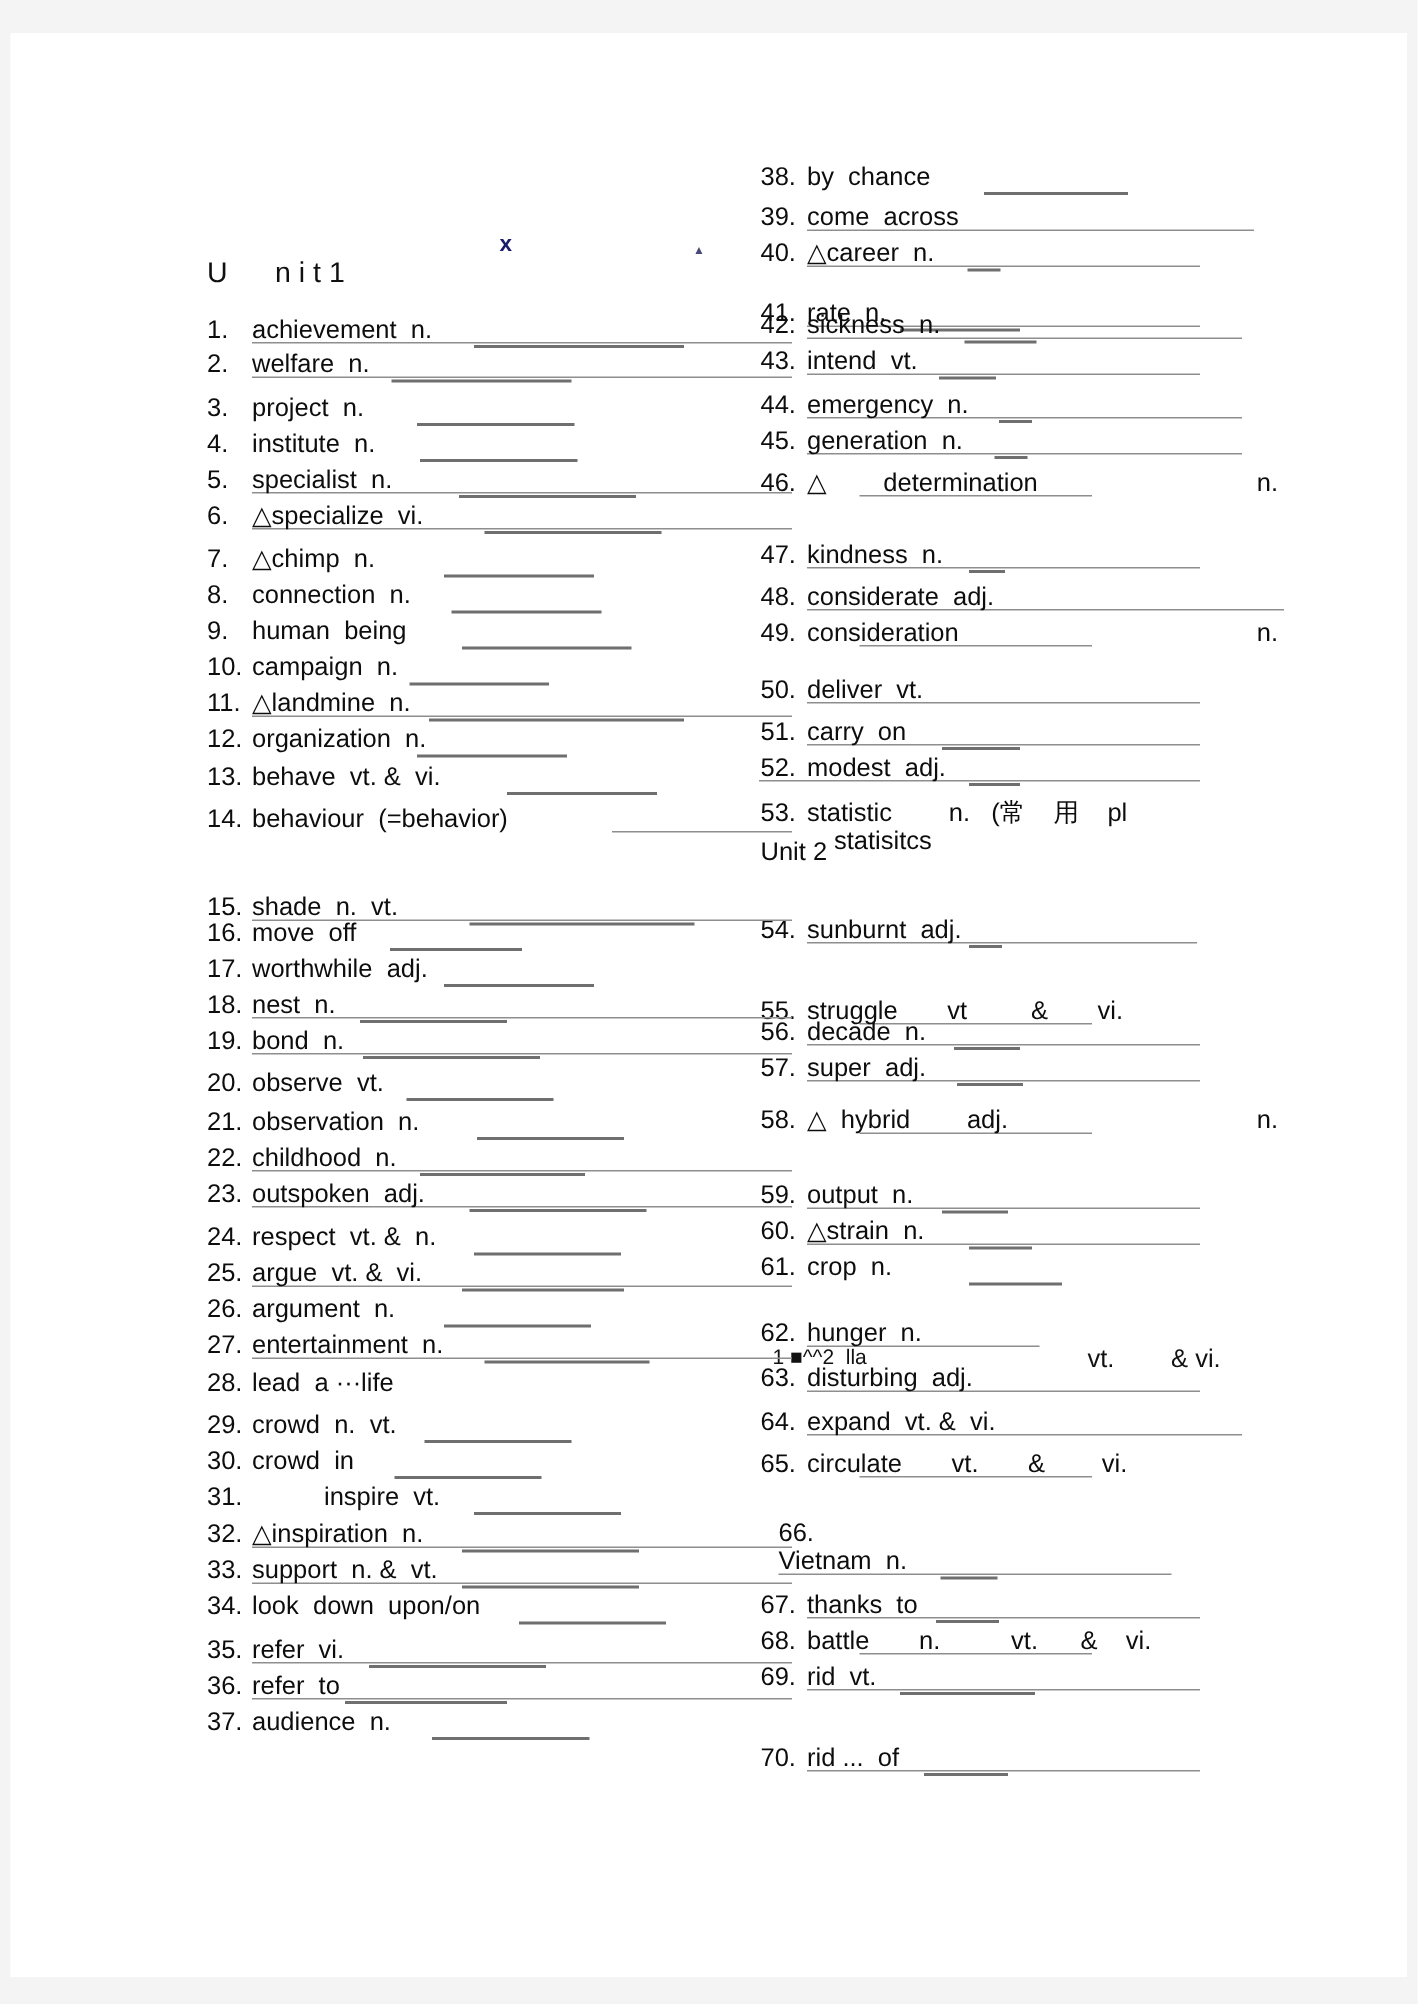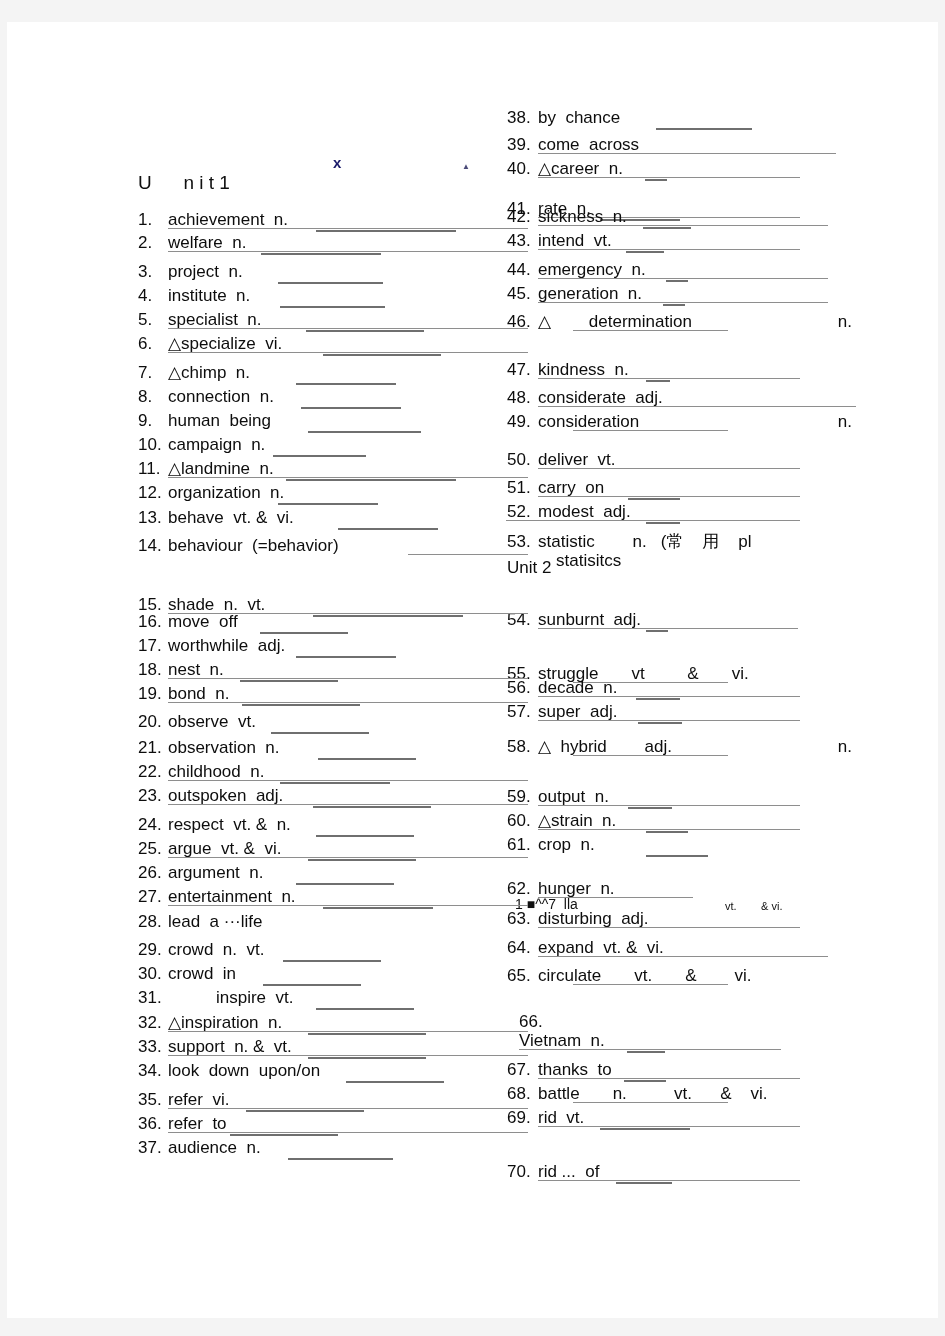--- a/index.html
+++ b/index.html
@@ -155,18 +155,18 @@
         <div class="row" style="top: 857px; left: 0px; width: 345px;"><div class="num num-r">62.</div><div class="body"><span class="txt">hunger  n.</span><div class="rule-full" style="left: 0px; width: 155px; top: 18px;"></div></div></div>
         <div class="row" style="top: 887px; left: 0px; width: 345px;"><div class="num num-r">63.</div><div class="body"><span class="txt">disturbing  adj.</span><div class="rule-full" style="left: 0px; width: 262px; top: 18px;"></div></div></div>
         <div class="row" style="top: 916px; left: 0px; width: 345px;"><div class="num num-r">64.</div><div class="body"><span class="txt">expand  vt. &amp;  vi.</span><div class="rule-full" style="left: 0px; width: 290px; top: 18px;"></div></div></div>
         <div class="row" style="top: 944px; left: 0px; width: 345px;"><div class="num num-r">65.</div><div class="body"><span class="txt">circulate       vt.       &amp;        vi.</span><div class="rule-full" style="left: 35px; width: 155px; top: 18px;"></div></div></div>
         <div class="row" style="top: 990px; left: 12px; width: 345px; flex-direction: column;"><div class="num num-r">66.</div><div class="body"><span class="txt">Vietnam  n.</span><div class="rule-full" style="left: 0px; width: 262px; top: 18px;"></div><div class="rule-blank rule-dark" style="left: 108px; width: 38px; top: 20px;"></div></div></div>
         <div class="row" style="top: 1038px; left: 0px; width: 345px;"><div class="num num-r">67.</div><div class="body"><span class="txt">thanks  to</span><div class="rule-full" style="left: 0px; width: 262px; top: 18px;"></div><div class="rule-blank rule-dark" style="left: 86px; width: 42px; top: 20px;"></div></div></div>
         <div class="row" style="top: 1062px; left: 0px; width: 345px;"><div class="num num-r">68.</div><div class="body"><span class="txt">battle       n.          vt.      &amp;    vi.</span><div class="rule-full" style="left: 35px; width: 155px; top: 18px;"></div></div></div>
         <div class="row" style="top: 1086px; left: 0px; width: 345px;"><div class="num num-r">69.</div><div class="body"><span class="txt">rid  vt.</span><div class="rule-full" style="left: 0px; width: 262px; top: 18px;"></div><div class="rule-blank rule-dark" style="left: 62px; width: 90px; top: 20px;"></div></div></div>
         <div class="row" style="top: 1140px; left: 0px; width: 345px;"><div class="num num-r">70.</div><div class="body"><span class="txt">rid ...  of</span><div class="rule-full" style="left: 0px; width: 262px; top: 18px;"></div><div class="rule-blank rule-dark" style="left: 78px; width: 56px; top: 20px;"></div></div></div>
         <div class="row" style="top: 536px; left: 0px; width: 345px;"><span style="font-size: 17px; line-height: 19px;">Unit 2</span></div>
-        <div class="artifact" style="left: 8px; top: 874px;">1 ■^^7  lla</div>
-        <div class="artifact" style="left: 218px; top: 876px; font-size: 11px;">vt.        &amp; vi.</div>
+        <div class="artifact" style="left: 8px; top: 874px;">1 ■^^2  lla</div>
+        <div class="artifact" style="left: 218px; top: 876px; font-size: 17px;">vt.        &amp; vi.</div>
       </div>
 
  </div>
 </div>
 
 </body></html>

